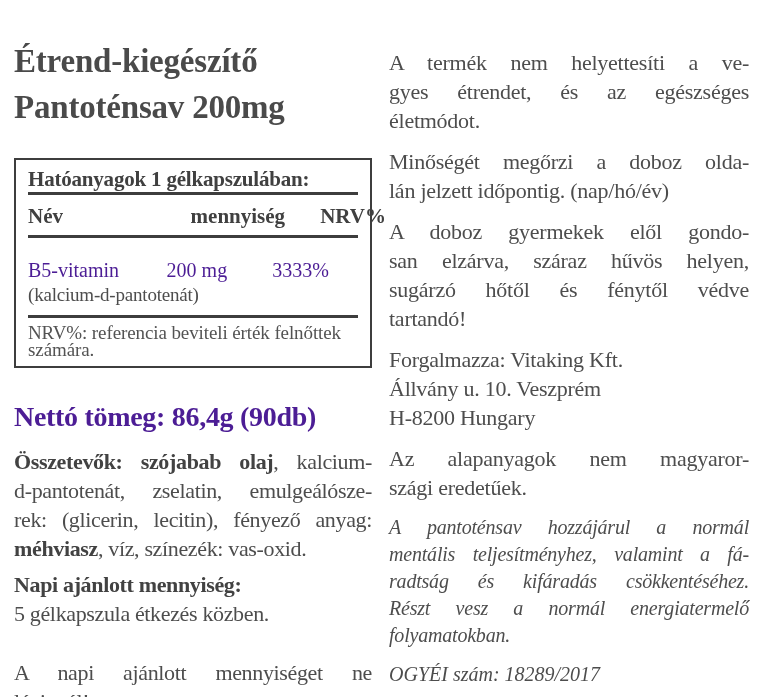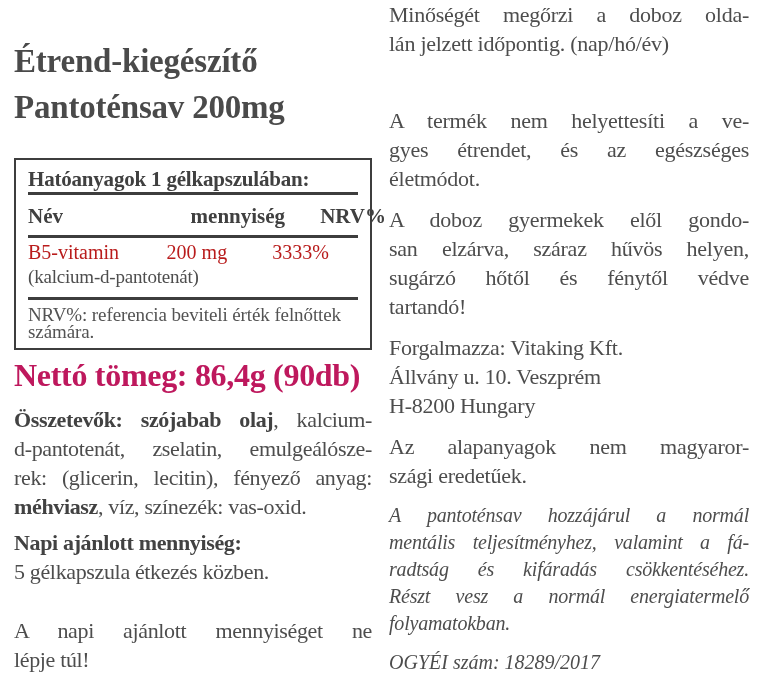--- a/index.html
+++ b/index.html
@@ -54,48 +54,48 @@
   }
   .tbl-cols {
     padding: 8px 0 6px 0;
     font-size: 21px;
     font-weight: bold;
     line-height: 26px;
     color: #404040;
     gap: 24px;
   }
   .tbl-row {
-    padding-top: 1px;
+    padding-top: 19px;
     font-size: 20px;
     line-height: 26px;
-    color: #b91c1c;
+    color: #4c1d95;
   }
   .c2, .c3 { text-align: left; }
   .tbl-sub {
     font-size: 19px;
     line-height: 24px;
     color: #4d4d4d;
     padding-bottom: 2px;
     letter-spacing: -0.2px;
   }
   .tbl-note {
     padding-top: 6px;
     font-size: 19px;
     line-height: 17px;
     color: #535353;
     letter-spacing: -0.1px;
   }
   .rule.r3 { margin-top: 6px; }
 
   .net {
-    margin-top: 8px;
-    font-size: 32px;
+    margin-top: 32px;
+    font-size: 28px;
     font-weight: bold;
     line-height: 34px;
-    color: #be185d;
+    color: #4c1d95;
     letter-spacing: -0.3px;
   }
 
   .body {
     font-size: 22px;
     line-height: 29px;
     letter-spacing: -0.35px;
     color: #4d4d4d;
   }
   .ingredients { margin-top: 13px; }
@@ -180,28 +180,28 @@
     <div class="body dosage-heading">Napi ajánlott mennyiség:</div>
     <div class="body">5 gélkapszula étkezés közben.</div>
 
     <div class="body warn">
         <div class="ln just">A napi ajánlott mennyiséget ne</div>
         <div class="ln">lépje túl!</div>
       </div>
   </div>
 
   <div class="col right">
-    <div class="para">
-        <div class="ln just">Minőségét megőrzi a doboz olda-</div>
-        <div class="ln">lán jelzett időpontig. (nap/hó/év)</div>
-      </div>
     <div class="para first">
         <div class="ln just">A termék nem helyettesíti a ve-</div>
         <div class="ln just">gyes étrendet, és az egészséges</div>
         <div class="ln">életmódot.</div>
+      </div>
+    <div class="para">
+        <div class="ln just">Minőségét megőrzi a doboz olda-</div>
+        <div class="ln">lán jelzett időpontig. (nap/hó/év)</div>
       </div>
     <div class="para">
         <div class="ln just">A doboz gyermekek elől gondo-</div>
         <div class="ln just">san elzárva, száraz hűvös helyen,</div>
         <div class="ln just">sugárzó hőtől és fénytől védve</div>
         <div class="ln">tartandó!</div>
       </div>
     <div class="para">
         <div class="ln">Forgalmazza: Vitaking Kft.</div>
         <div class="ln">Állvány u. 10. Veszprém</div>

